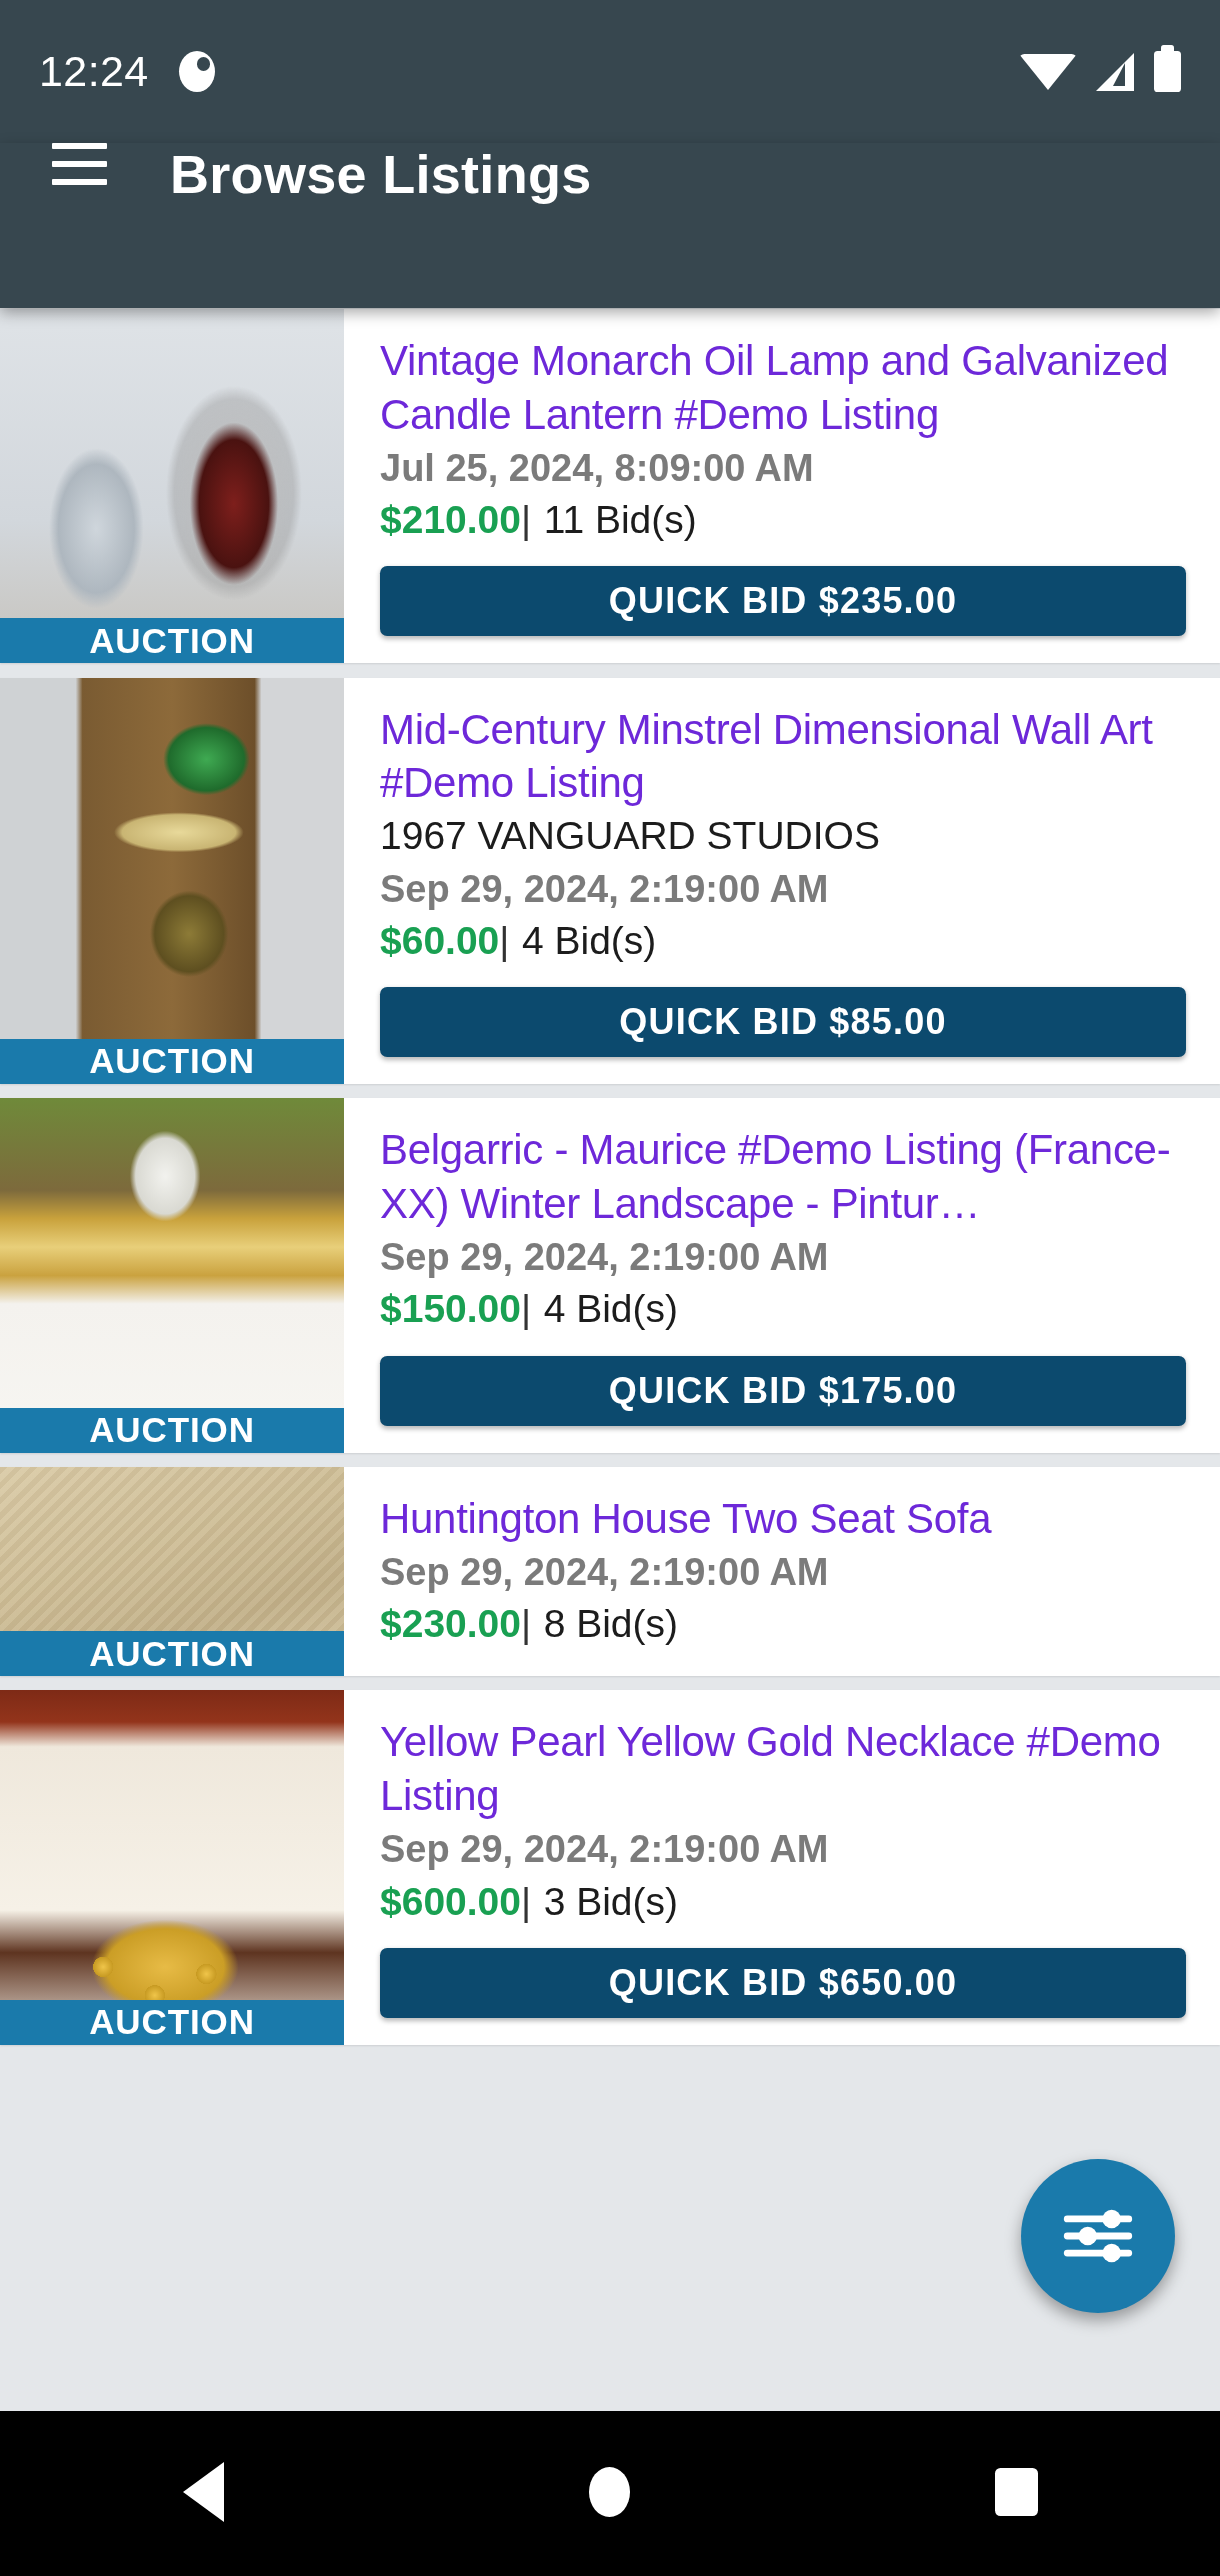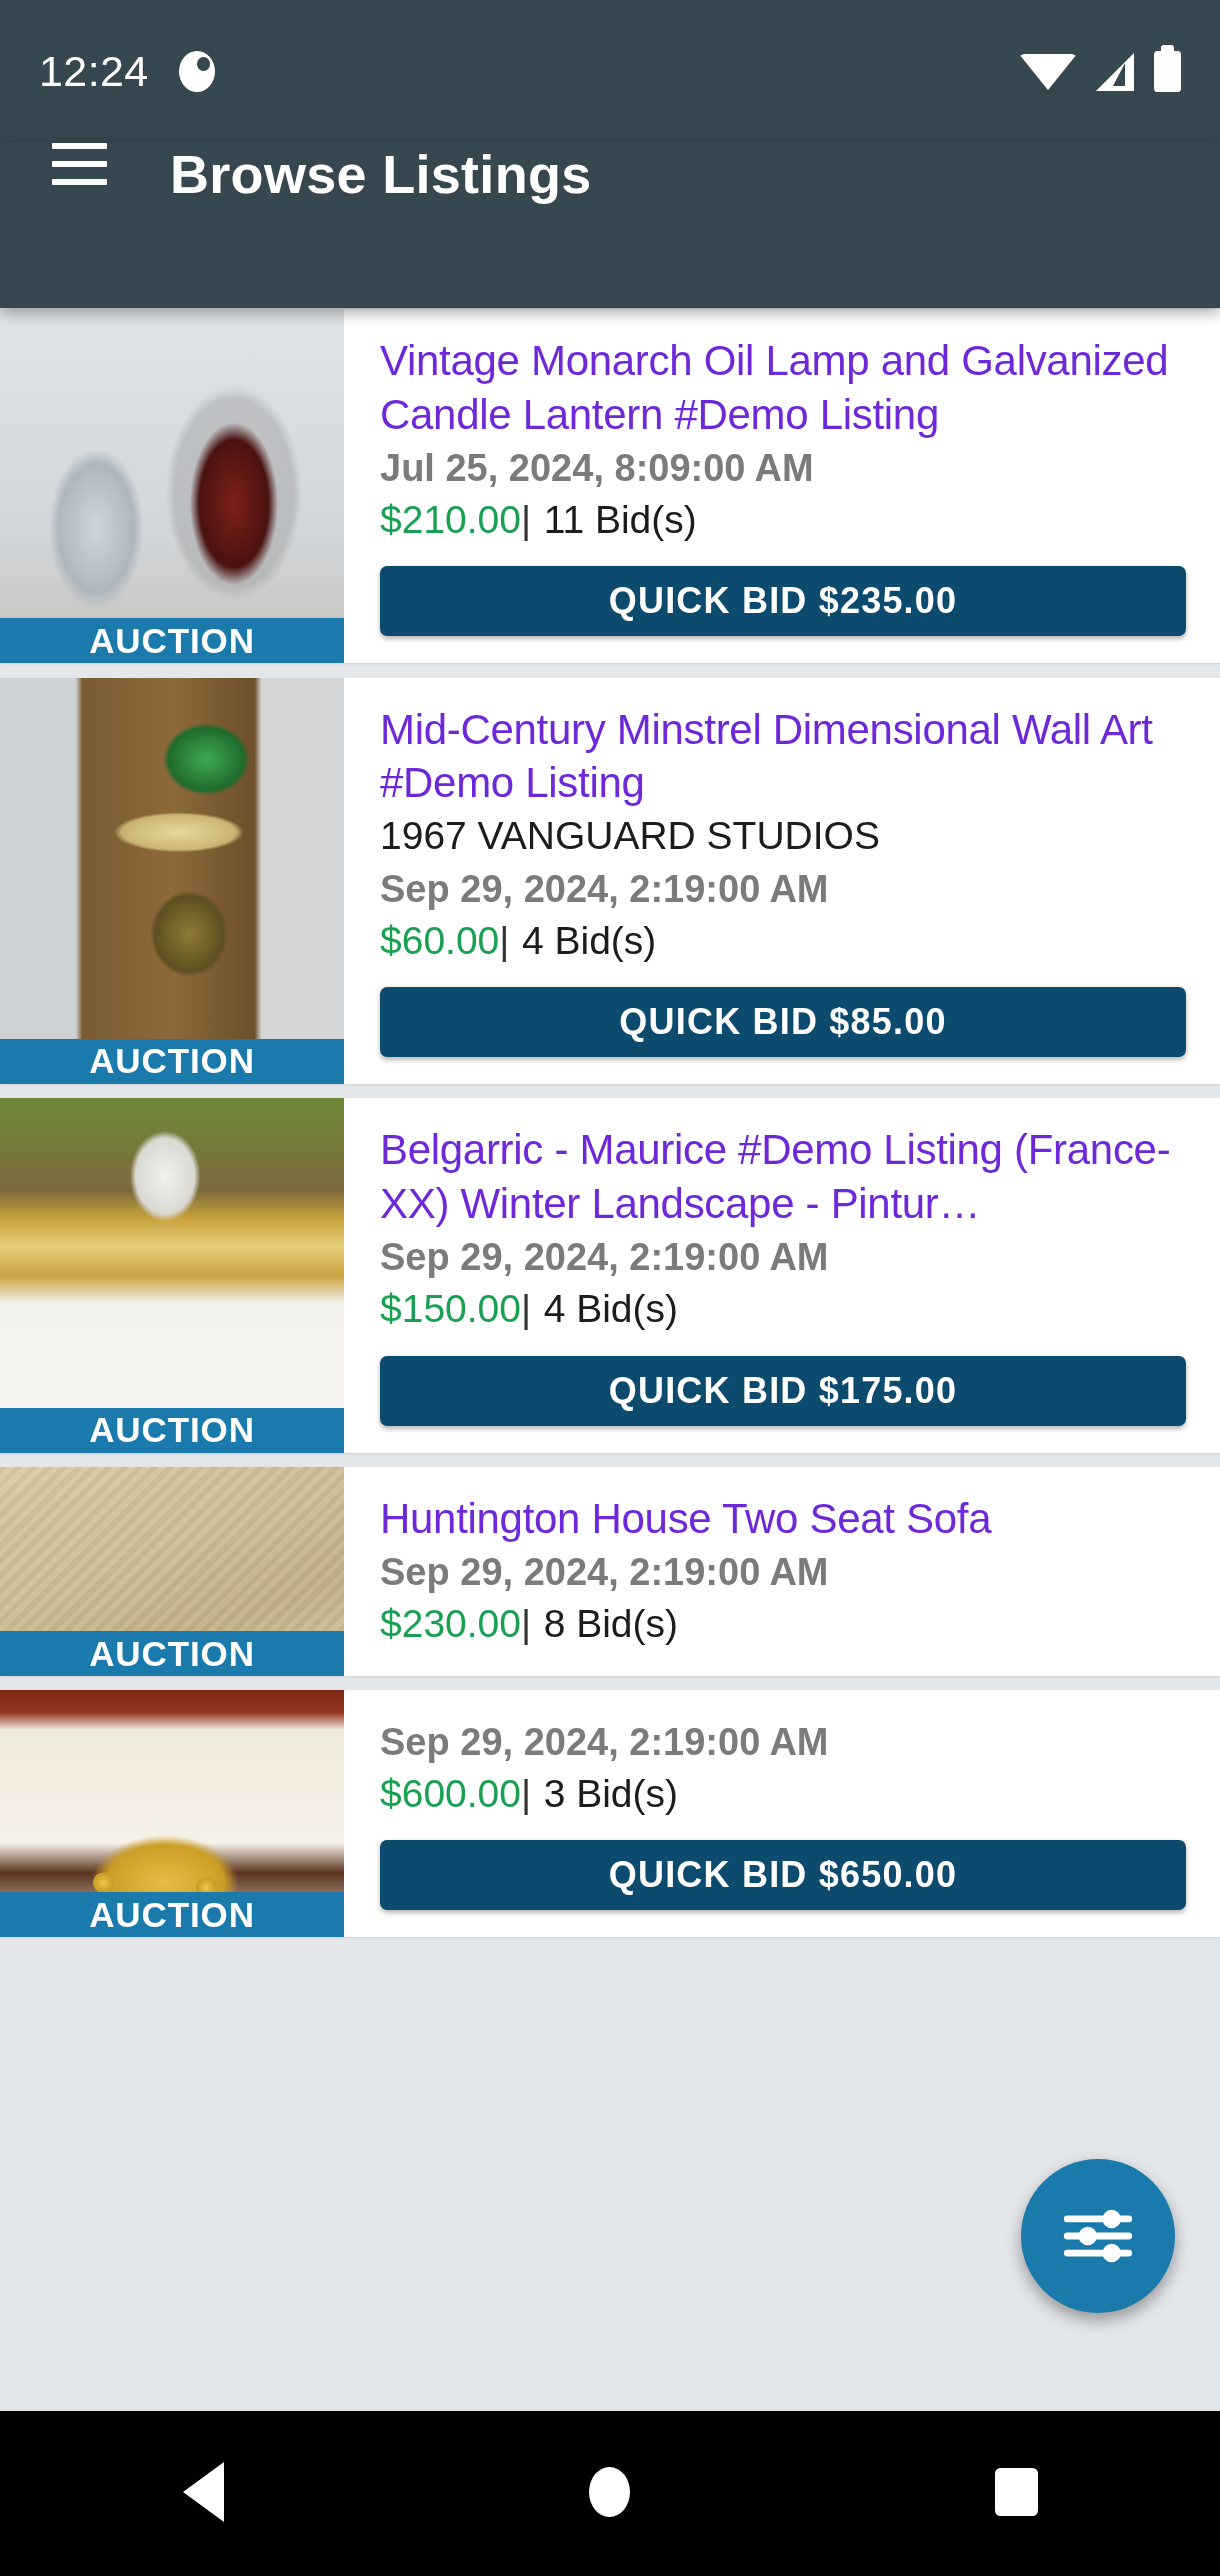--- a/index.html
+++ b/index.html
@@ -75,21 +75,21 @@
     display:flex; align-items:center; justify-content:center; letter-spacing:0.9px;font-weight:bold;
   }
   .info{ flex:1; padding:25px 34px 27px 36px; display:flex; flex-direction:column; }
   .title{
     font-size:42px; line-height:1.28; color:#6d28d9; letter-spacing:-0.3px;
     word-break:break-all;
   }
   .subtitle{ font-size:39px; color:#1c1c1c; line-height:1.3; margin-top:1px; }
   .date{ font-size:38px; color:#7b7b7b; margin-top:3.6px; line-height:1.25;font-weight:bold; }
   .pricerow{ margin-top:3.6px; font-size:39px; color:#1c1c1c; line-height:1.25; display:flex; align-items:baseline; }
-  .price{ color:#19a052; font-weight:normal; }
+  .price{ color:#19a052; font-weight:bold; }
   .sep{ color:#333; }
   .bidcount{ margin-left:12.5px; }
   .bidbtn{
     margin-top:21.5px; height:70px; background:#0c4a6e; color:#fff;
     border:none; border-radius:7.2px; font-size:36px; font-weight:bold;
     letter-spacing:1.2px; font-family:"Liberation Sans", sans-serif;
     box-shadow:0 2.7px 5.4px rgba(0,0,0,.28); cursor:pointer;
     display:flex; align-items:center; justify-content:center;
   }
 
@@ -242,20 +242,21 @@
         </div>
       </div>
     </div>
 
     <div class="card">
       <div class="thumb-wrap">
         <div class="thumb img-necklace"></div>
         <div class="badge">AUCTION</div>
       </div>
       <div class="info">
+        <div class="title">Yellow Pearl Yellow Gold Necklace #Demo Listing</div>
         <div class="date">Sep 29, 2024, 2:19:00 AM</div>
         <div class="pricerow">
           <span class="price">$600.00</span>
           <span class="sep">|</span>
           <span class="bidcount">3 Bid(s)</span>
         </div>
         <button class="bidbtn">QUICK BID $650.00</button>
       </div>
     </div>
 

